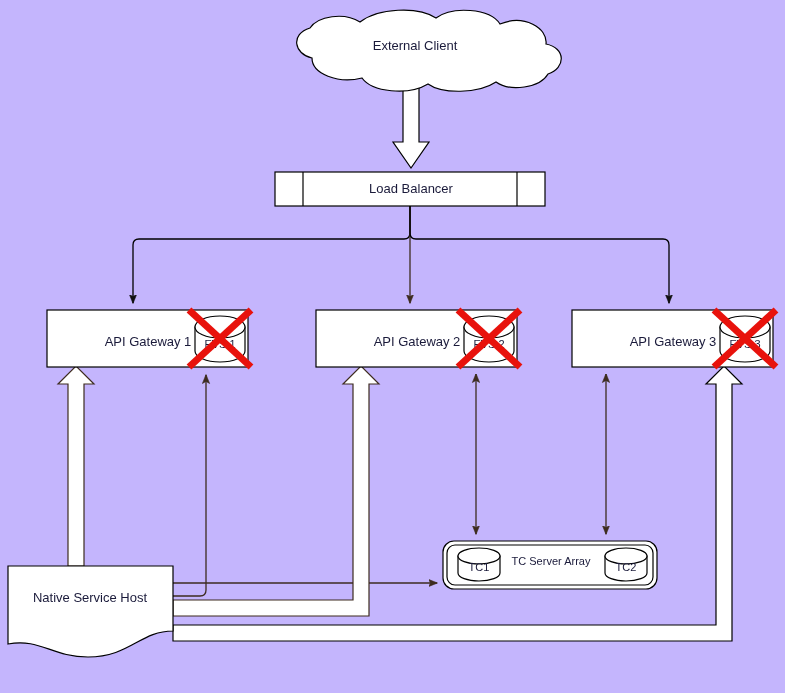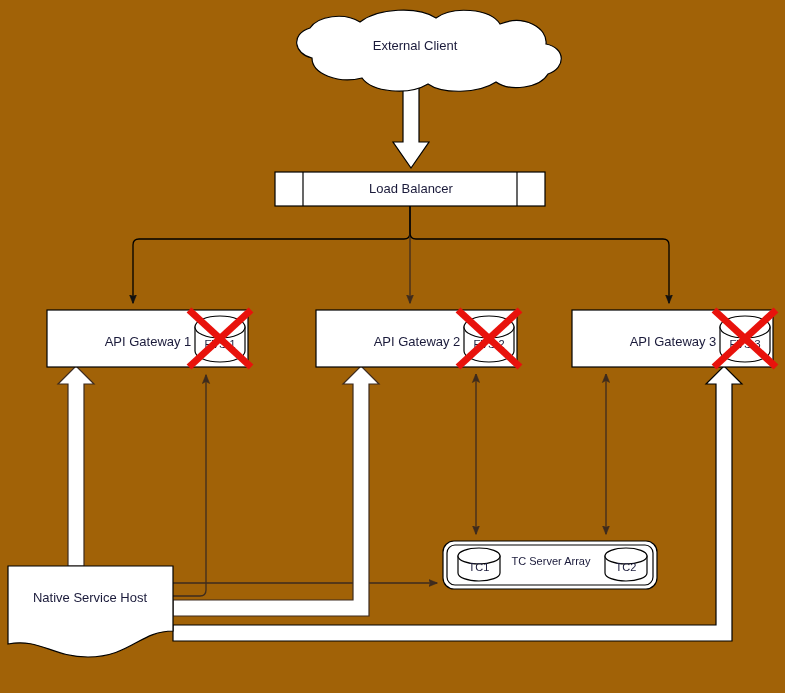--- a/index.html
+++ b/index.html
@@ -7,21 +7,21 @@
     padding: 0;
     background: #ffffff;
   }
   body {
     font-family: "Liberation Sans", sans-serif;
   }
   #canvas {
     position: relative;
     width: 785px;
     height: 693px;
-    background: #a16207;
+    background: #c4b5fd;
     overflow: hidden;
   }
   #diagram {
     position: absolute;
     left: 0;
     top: 0;
     width: 785px;
     height: 693px;
   }
   .node-label {

